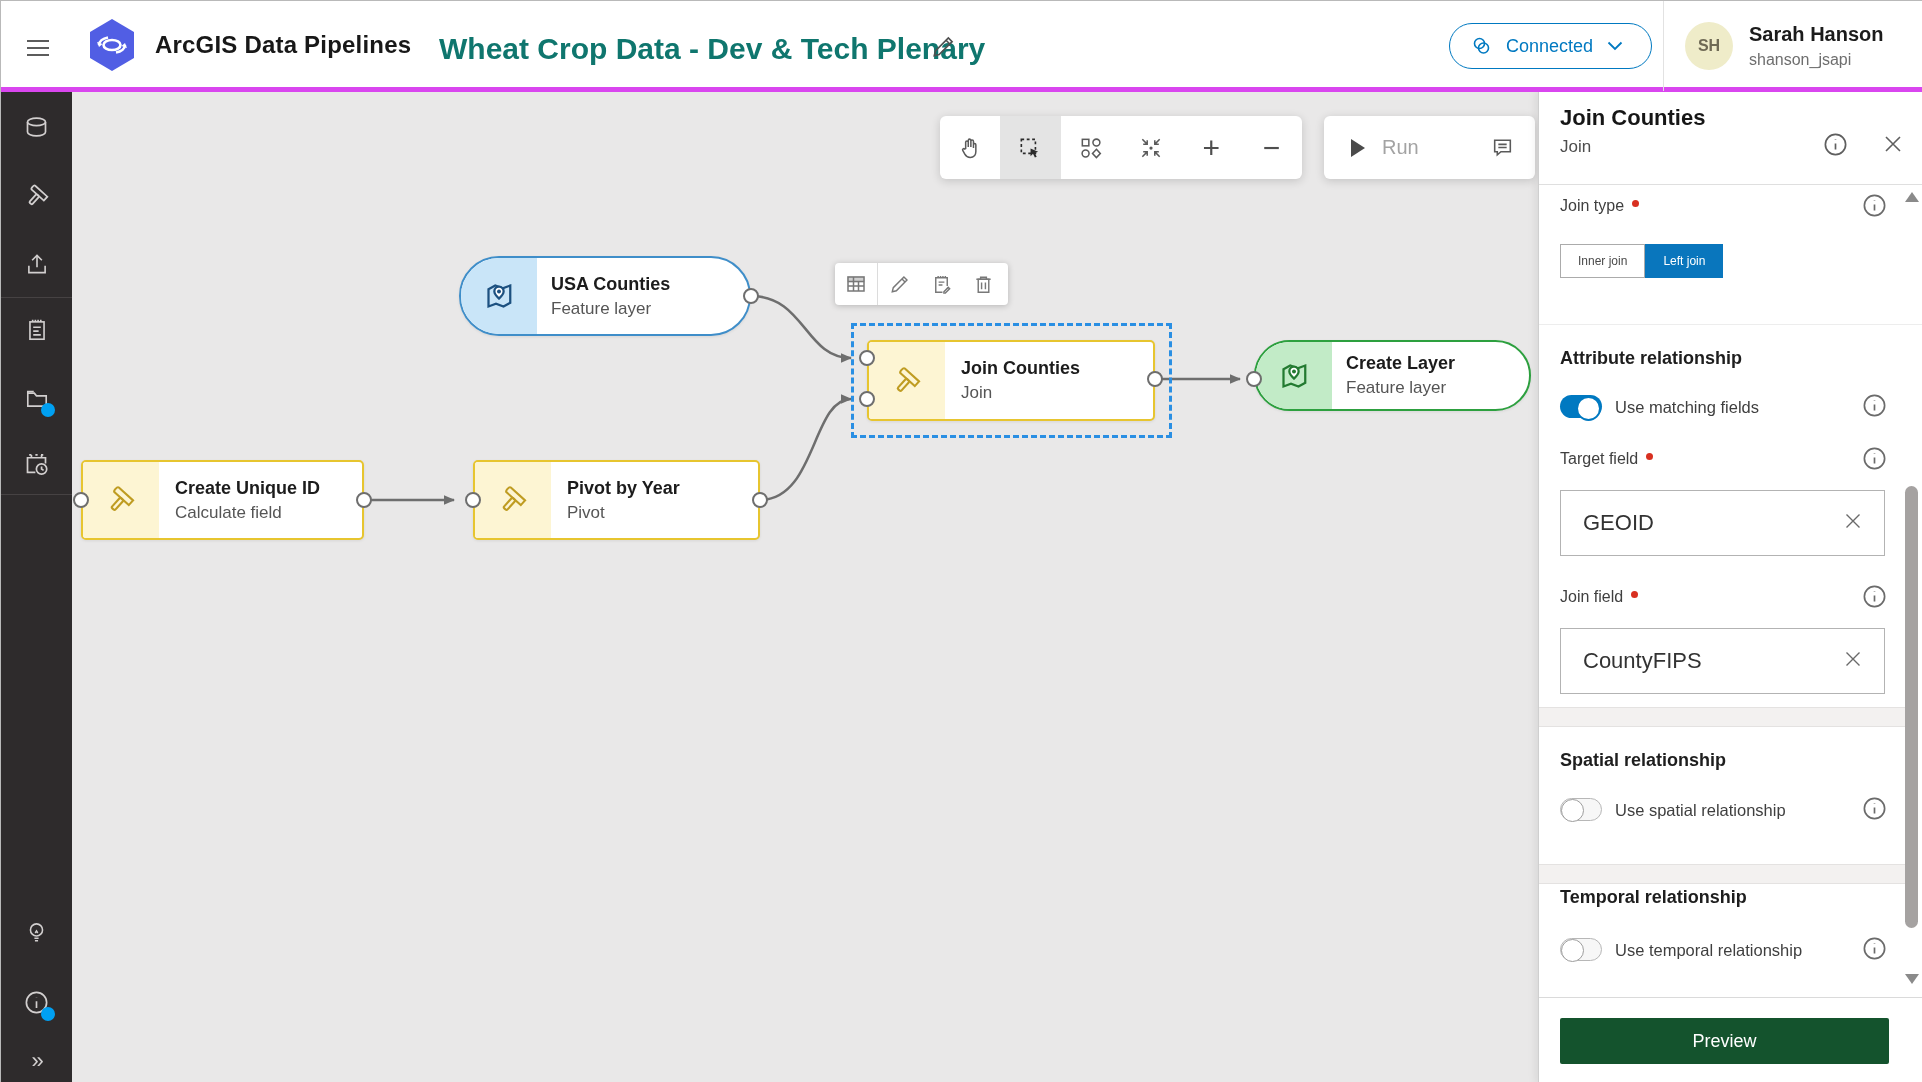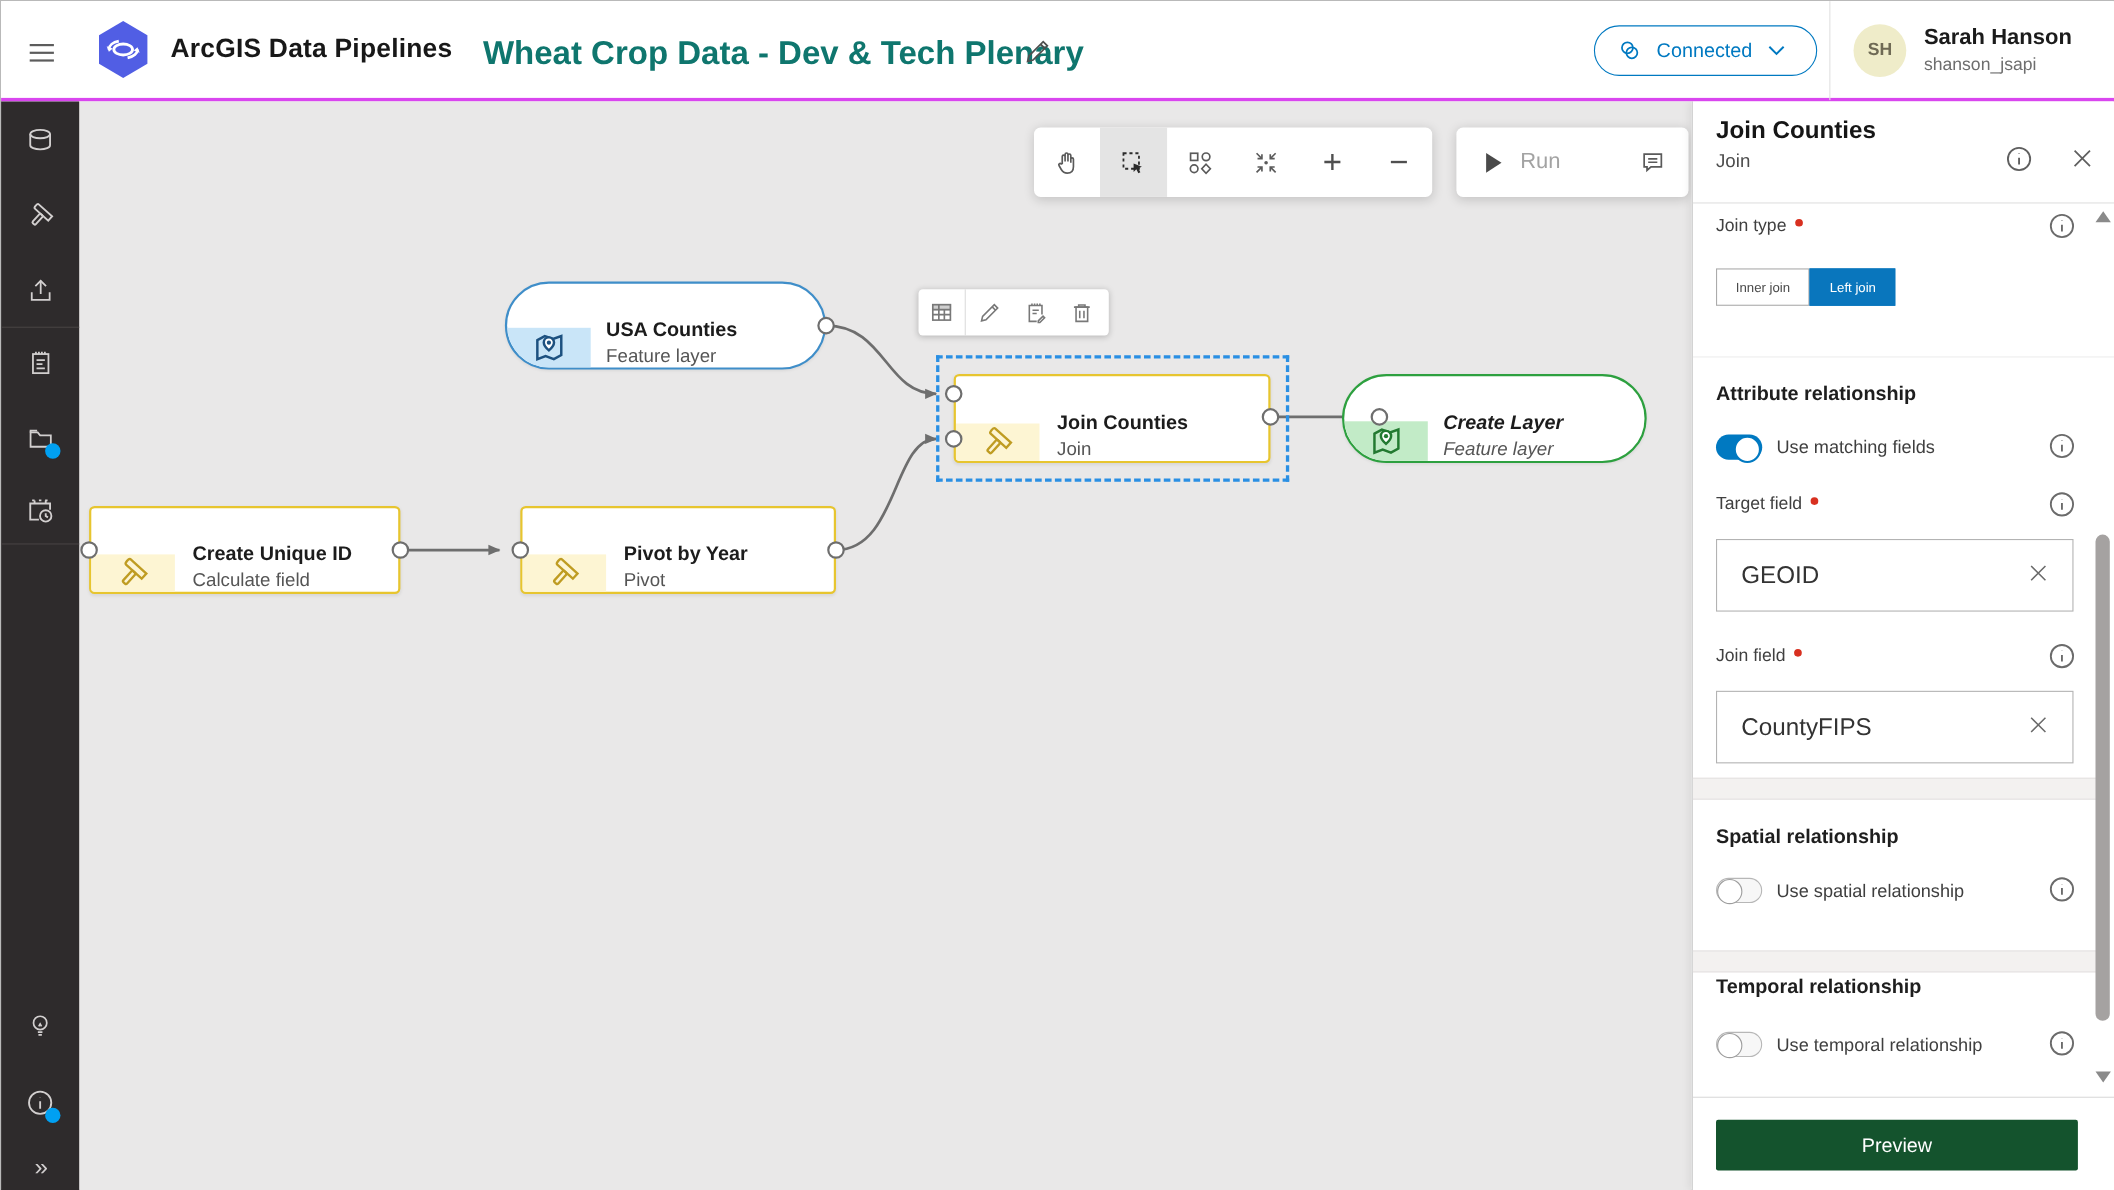--- a/index.html
+++ b/index.html
@@ -1,21 +1,21 @@
 <!DOCTYPE html>
 <html><head>
 <meta charset="utf-8">
 <style>
   * { margin:0; padding:0; box-sizing:border-box; }
   html,body { width:1922px; height:1082px; overflow:hidden; }
   body { font-family:"Liberation Sans", sans-serif; background:#fff; color:#161616; }
   #app { position:relative; width:1922px; height:1082px; border:1px solid #b9b9b9; background:#fff; }
 
   
-  .header { position:absolute; left:0; top:0; width:1922px; height:91px; background:#fff; border-bottom:3px solid #d946ef; z-index:30; }
+  .header { position:absolute; left:0; top:0; width:1922px; height:91px; background:#fff; border-bottom:5px solid #d946ef; z-index:30; }
   .hamburger { position:absolute; left:26px; top:34px; width:24px; height:22px; cursor:pointer; }
   .hamburger span { display:block; width:22px; height:2px; background:#5c5c5c; margin:5px 0; }
   .logo { position:absolute; left:88px; top:17px; width:46px; height:54px; }
   .app-title { position:absolute; left:154px; top:30px; font-size:24px; font-weight:700; color:#181818; letter-spacing:.2px; }
   .pipeline-title { position:absolute; left:438px; top:31px; font-size:30px; font-weight:700; color:#0f766e; }
   .edit-title-btn { position:absolute; left:928px; top:32px; width:30px; height:30px; color:#4f4f4f; }
   .connected-pill { position:absolute; left:1448px; top:22px; width:203px; height:46px; border:1.5px solid #0079c1; border-radius:24px; display:flex; align-items:center; color:#0079c1; background:#fff;text-align:right; }
   .connected-pill .link-ic { margin-left:20px; }
   .connected-label { font-size:18px; margin-left:12px; }
   .connected-pill .chev { margin-left:14px; }
@@ -28,21 +28,21 @@
   .rail { position:absolute; left:0; top:91px; width:71px; height:991px; background:#2e2b2c; z-index:20; }
   .rail-btn { position:absolute; left:0; width:71px; height:52px; display:flex; align-items:center; justify-content:center; color:#d2cfcf; cursor:pointer; }
   .rail-div { position:absolute; left:0; width:71px; height:1px; background:#464243; }
   .blue-dot { position:absolute; width:14px; height:14px; border-radius:50%; background:#00a0f2; }
   .rail-expand { font-size:22px; color:#d2cfcf; letter-spacing:-2px; }
 
   
   .canvas { position:absolute; left:71px; top:91px; width:1466px; height:991px; background:#e9e8e8; overflow:hidden; }
   .edges { position:absolute; left:0; top:0; }
 
-  .node { position:absolute; display:flex; background:#fff; overflow:hidden; box-shadow:0 1px 3px rgba(0,0,0,.08);align-items:flex-end; }
+  .node { position:absolute; display:flex; background:#fff; overflow:hidden; box-shadow:0 1px 3px rgba(0,0,0,.08); }
   .node-icon { width:76px; flex:0 0 76px; display:flex; align-items:center; justify-content:center; }
   .node-text { display:flex; flex-direction:column; justify-content:center; padding-left:16px; }
   .node-title { font-size:18px; font-weight:700; color:#1c1c1c; }
   .node-sub { font-size:17px; color:#555; margin-top:4px; }
   .node.pill { border-radius:41px; }
   .node.pill .node-text { padding-left:14px; }
   .node.rect { border-radius:5px; }
   .node.blue  { border:2.5px solid #3f8ec9; } .node.blue  .node-icon { background:#c9e5f8; color:#1d5180; }
   .node.yellow{ border:2.5px solid #e7c52f; } .node.yellow .node-icon { background:#fdf5d3; color:#bf9c22; }
   .node.green { border:2.5px solid #2da03f; } .node.green .node-icon { background:#c2ebc7; color:#237a31; }
@@ -291,21 +291,21 @@
               <rect x="10.4" y="11" width="3.2" height="9.5" rx="1"></rect>
             </g>
         </svg>
       </div>
       <div class="node-text">
         <div class="node-title">Join Counties</div>
         <div class="node-sub">Join</div>
       </div>
     </div>
 
-    <div class="node pill green" style="left:1148px; top:248px; width:277px; height:81px;font-style:italic;">
+    <div class="node pill green" style="left:1182px; top:248px; width:277px; height:71px;">
       <div class="node-icon">
         <svg width="36" height="36" viewBox="0 0 24 24" fill="none" stroke="currentColor" stroke-width="1.5">
           <path d="M5 7.5L9.5 5l5 1.8L19.5 5v11.5L15 19l-5-1.8L5 19z"></path>
           <path d="M12 5.8a3.1 3.1 0 013.1 3.1c0 2.1-3.1 4.8-3.1 4.8S8.9 11 8.9 8.9A3.1 3.1 0 0112 5.8z" fill="#fff"></path>
           <circle cx="12" cy="9" r="1.3" fill="currentColor" stroke="none"></circle>
         </svg>
       </div>
       <div class="node-text">
         <div class="node-title">Create Layer</div>
         <div class="node-sub">Feature layer</div>

